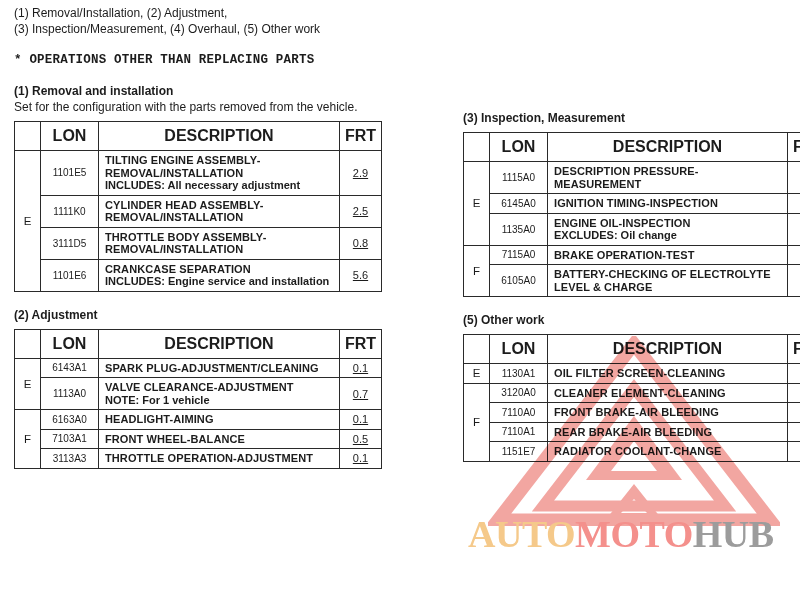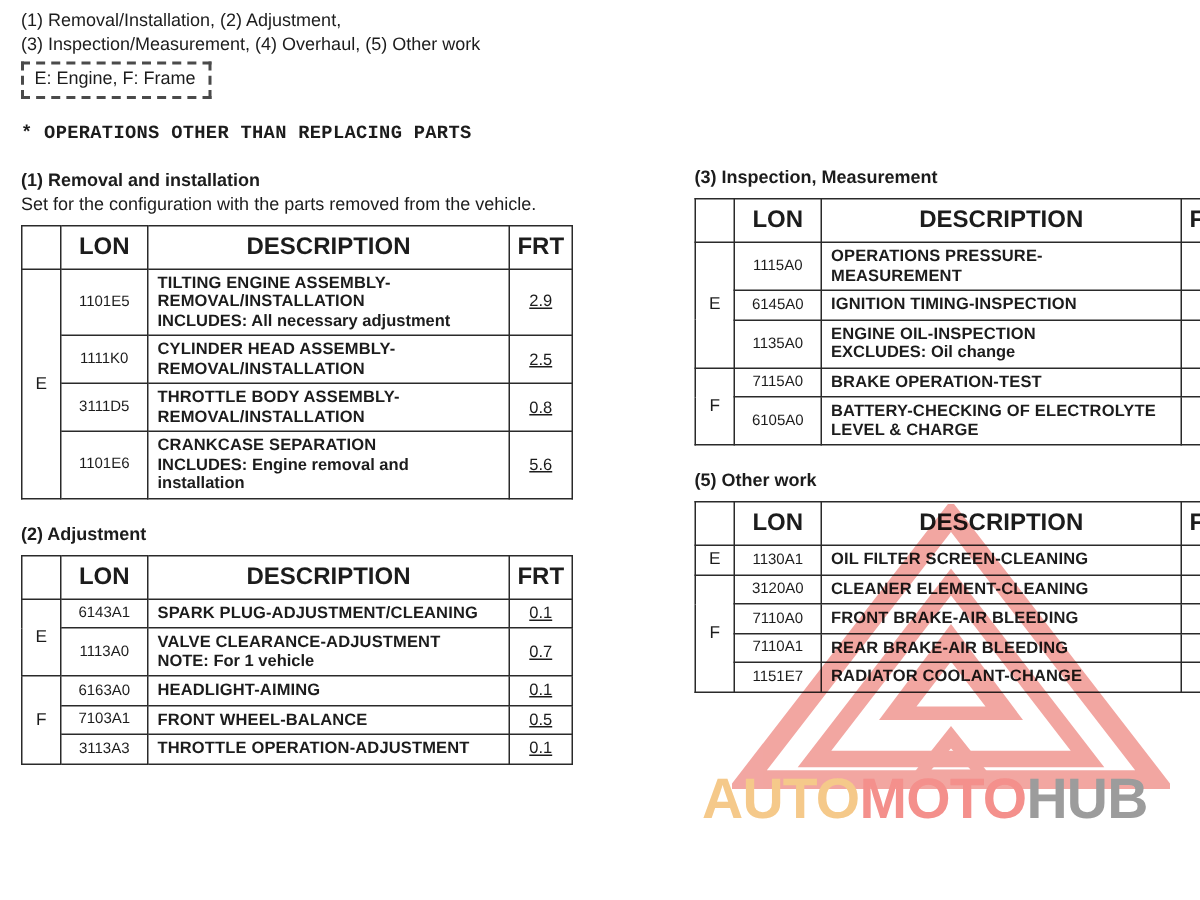--- a/index.html
+++ b/index.html
@@ -19,36 +19,35 @@
   table.svc th{font-size:16px;font-weight:bold;text-align:center;padding:5px 2px;}
   col.c-grp{width:26px;} col.c-lon{width:58px;} col.c-frt{width:42px;}
   td.grp{text-align:center;font-size:11.5px;}
   td.lon{text-align:center;font-size:10px;padding:3px 1px;}
   td.desc{padding:3px 6px;}
   .dmain{font-weight:bold;font-size:11px;line-height:12.5px;white-space:pre-line;letter-spacing:.1px;}
   .dnote{font-size:11px;line-height:12.5px;font-weight:bold;}
   td.frt{text-align:center;font-size:11px;text-decoration:underline;}
   
   .wm{position:absolute;left:0;top:0;width:664px;height:600px;pointer-events:none;
-      mix-blend-mode:multiply;}
+      mix-blend-mode:multiply;font-family:Liberation Serif, serif;}
   .wm-logo{position:absolute;left:488px;top:336px;}
   .wm-text{position:absolute;left:468px;top:512px;font-size:38px;font-weight:bold;
            letter-spacing:-.5px;white-space:nowrap;}
   .wm-auto{color:#f5c98a;} .wm-moto{color:#f4908c;} .wm-hub{color:#9c9c9c;}
 </style>
 </head>
 <body>
 
 <div class="page">
 
   <div class="col-left">
     <div class="intro">
       <div>(1) Removal/Installation, (2) Adjustment,</div>
       <div>(3) Inspection/Measurement, (4) Overhaul, (5) Other work</div>
-      <div class="legend-box">E: Engine, F: Frame</div>
     </div>
 
     <div class="main-heading">* OPERATIONS OTHER THAN REPLACING PARTS</div>
 
     <div class="sec-title first">(1) Removal and installation</div>
     <div class="sec-sub">Set for the configuration with the parts removed from the vehicle.</div>
 
     <table class="svc">
       <colgroup>
           <col class="c-grp">
@@ -88,21 +87,21 @@
           <td class="desc">
             <div class="dmain">THROTTLE BODY ASSEMBLY-
 REMOVAL/INSTALLATION</div>
           </td>
           <td class="frt">0.8</td>
         </tr>
         <tr>
           <td class="lon">1101E6</td>
           <td class="desc">
             <div class="dmain">CRANKCASE SEPARATION</div>
-            <div class="dnote">INCLUDES: Engine removal and installation</div>
+            <div class="dnote">INCLUDES: Engine service and installation</div>
           </td>
           <td class="frt">5.6</td>
         </tr>
       </tbody>
     </table>
 
     <div class="sec-title">(2) Adjustment</div>
 
     <table class="svc">
       <colgroup>
@@ -178,21 +177,21 @@
           <th>LON</th>
           <th>DESCRIPTION</th>
           <th>FRT</th>
         </tr>
       </thead>
       <tbody>
         <tr>
           <td class="grp" rowspan="3">E</td>
           <td class="lon">1115A0</td>
           <td class="desc">
-            <div class="dmain">OPERATIONS PRESSURE-MEASUREMENT</div>
+            <div class="dmain">DESCRIPTION PRESSURE-MEASUREMENT</div>
           </td>
           <td class="frt">0.2</td>
         </tr>
         <tr>
           <td class="lon">6145A0</td>
           <td class="desc">
             <div class="dmain">IGNITION TIMING-INSPECTION</div>
           </td>
           <td class="frt">0.3</td>
         </tr>

